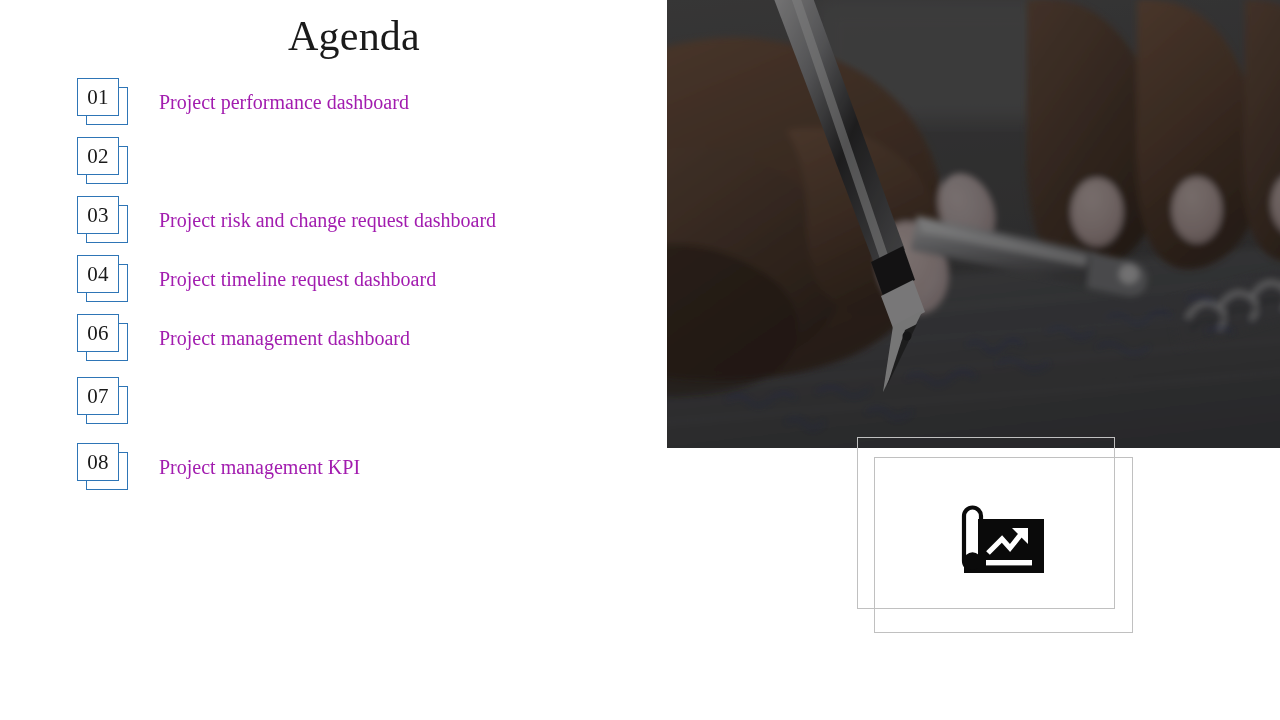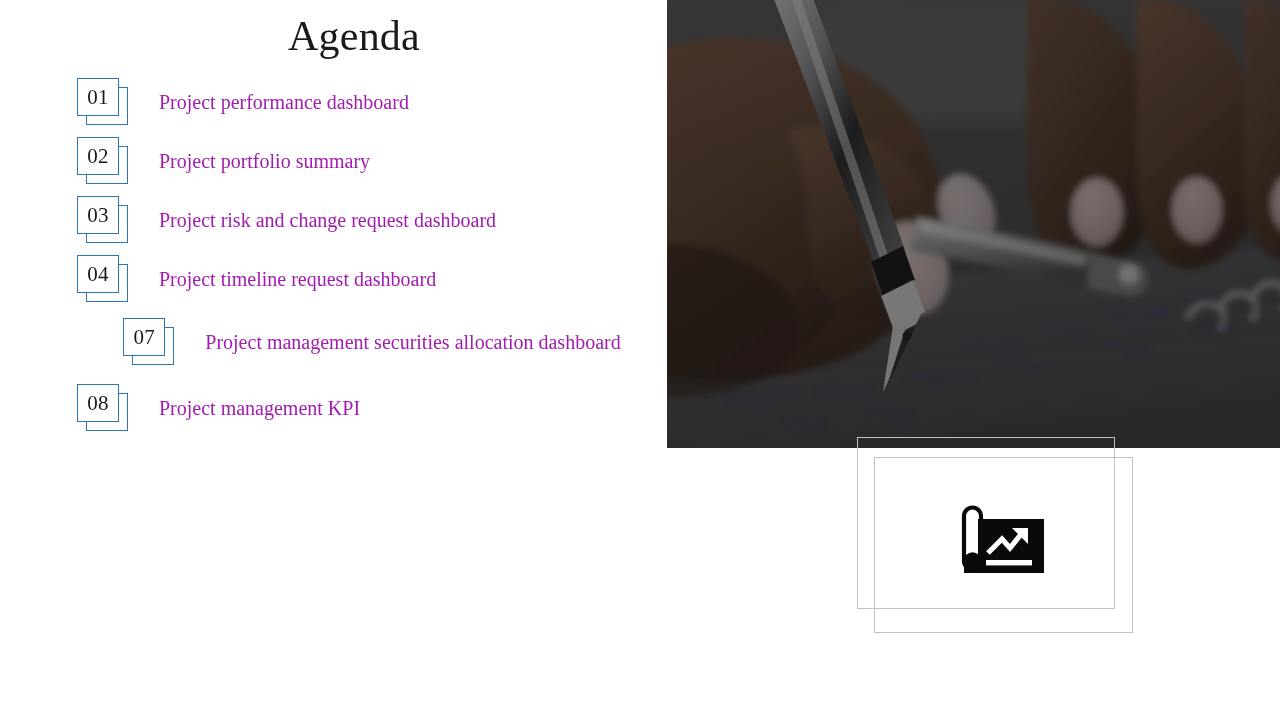--- a/index.html
+++ b/index.html
@@ -44,21 +44,21 @@
     width:626px;
   }
 
   .agenda-item {
     position:relative;
     display:flex;
     align-items:center;
     min-height:52px;
     margin-bottom:7px;
   }
-  .agenda-item.two-line { min-height:60px; margin-bottom:10px;justify-content:center; }
+  .agenda-item.two-line { min-height:60px; margin-bottom:10px; }
 
   
   .num-badge {
     position:relative;
     flex:0 0 auto;
     width:52px; height:48px;
     margin-left:36px;
   }
   .num-badge .back-square {
     position:absolute;
@@ -144,48 +144,55 @@
           </div>
           <div class="item-label">Project performance dashboard</div>
         </div>
         <div class="agenda-item">
           <div class="num-badge">
             <div class="back-square"></div>
             <div class="front-square">
               <span class="num-text">02</span>
             </div>
           </div>
-          <div class="item-label">Project portfolio summary</div>
         </div>
         <div class="agenda-item">
           <div class="num-badge">
             <div class="back-square"></div>
             <div class="front-square">
               <span class="num-text">03</span>
             </div>
           </div>
           <div class="item-label">Project risk and change request dashboard</div>
         </div>
         <div class="agenda-item">
           <div class="num-badge">
             <div class="back-square"></div>
             <div class="front-square">
               <span class="num-text">04</span>
             </div>
           </div>
           <div class="item-label">Project timeline request dashboard</div>
         </div>
+        <div class="agenda-item">
+          <div class="num-badge">
+            <div class="back-square"></div>
+            <div class="front-square">
+              <span class="num-text">06</span>
+            </div>
+          </div>
+          <div class="item-label">Project management dashboard</div>
+        </div>
         <div class="agenda-item two-line">
           <div class="num-badge">
             <div class="back-square"></div>
             <div class="front-square">
               <span class="num-text">07</span>
             </div>
           </div>
-          <div class="item-label">Project management securities allocation dashboard</div>
         </div>
         <div class="agenda-item">
           <div class="num-badge">
             <div class="back-square"></div>
             <div class="front-square">
               <span class="num-text">08</span>
             </div>
           </div>
           <div class="item-label">Project management KPI</div>
         </div>

